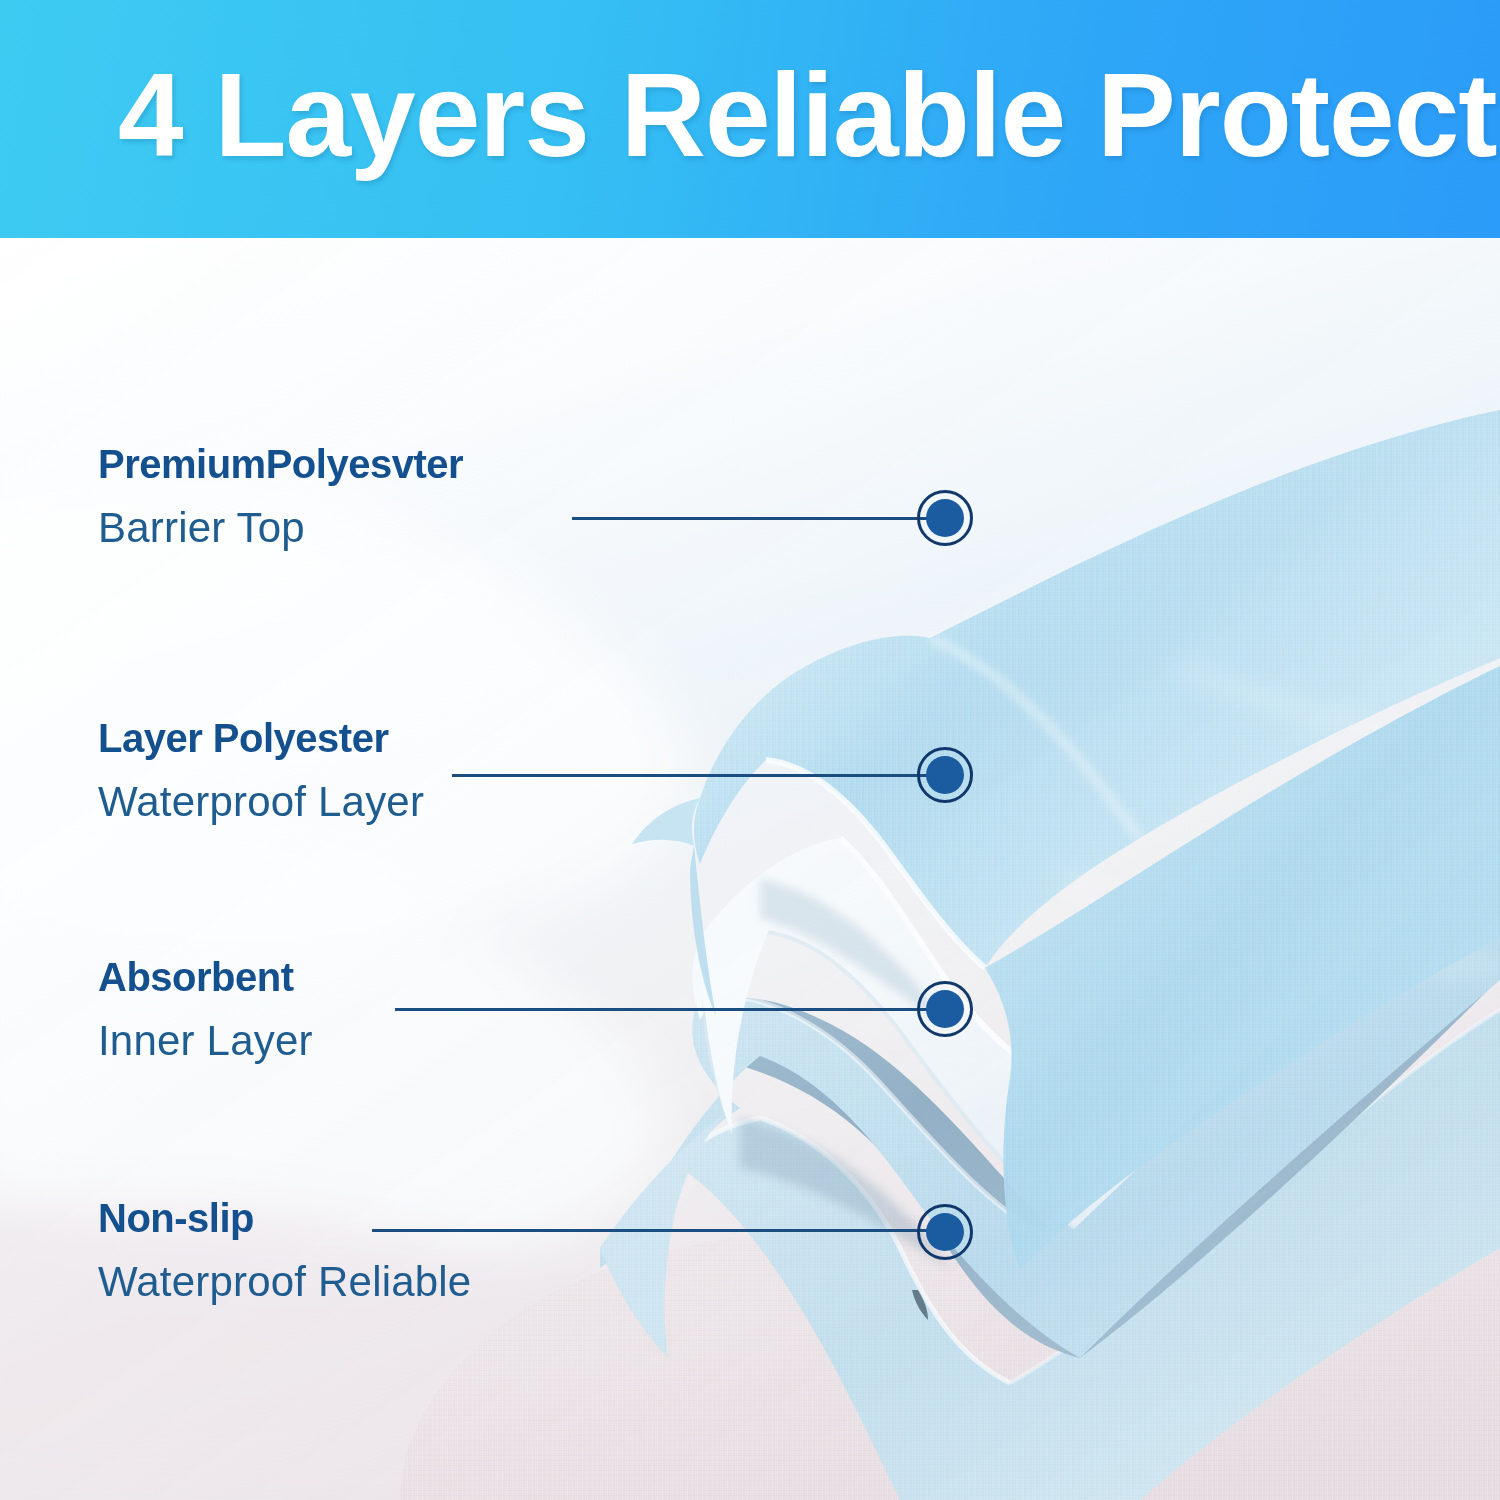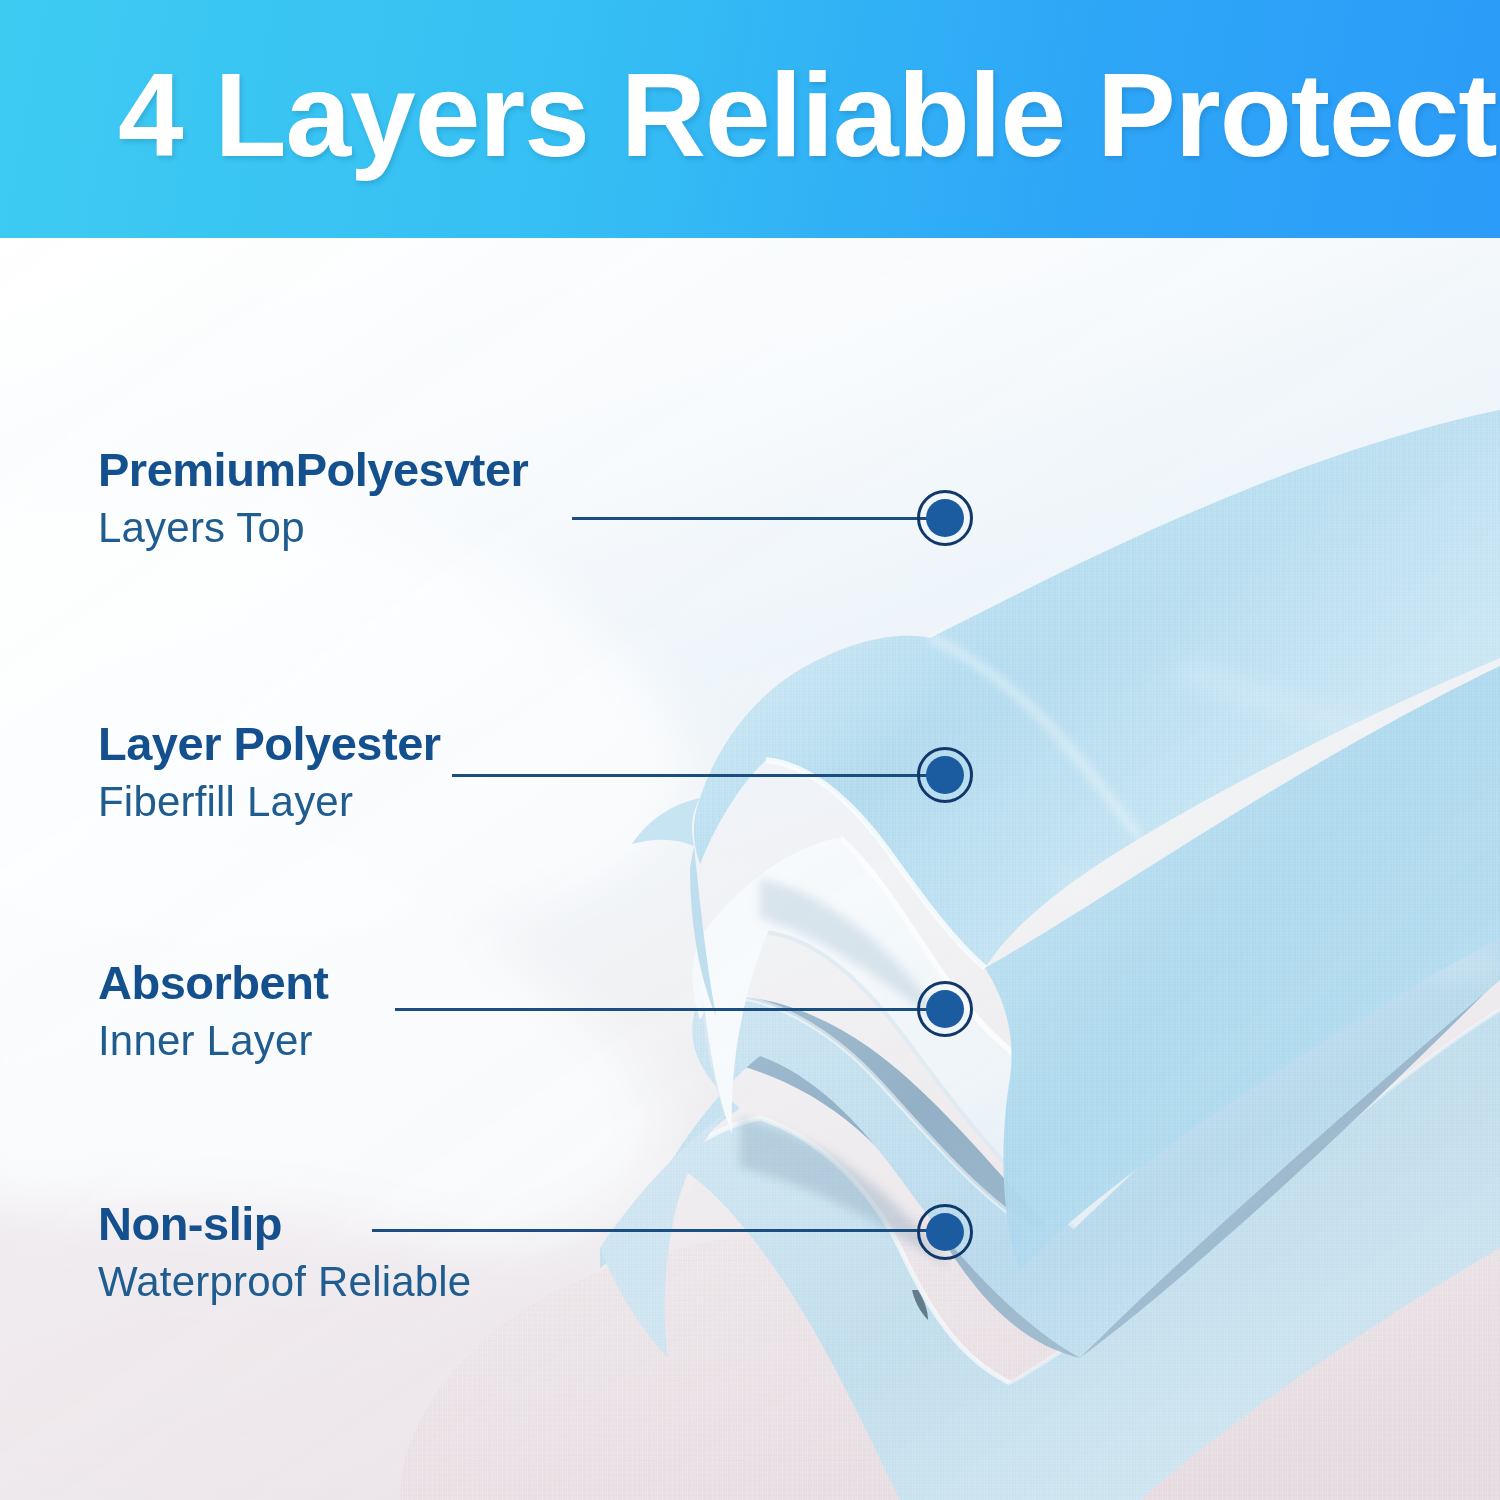--- a/index.html
+++ b/index.html
@@ -60,21 +60,21 @@
     pointer-events: none;
   }
   .callout {
     position: absolute;
     pointer-events: auto;
   }
   .callout-title {
     position: absolute;
     left: 0;
     top: 0;
-    font-size: 47px;
+    font-size: 40px;
     font-weight: bold;
     color: #14508E;
     white-space: nowrap;
     letter-spacing: -0.5px;
     text-align: right;
   }
   .callout-sub {
     position: absolute;
     left: 0;
     top: 62px;
@@ -394,28 +394,28 @@
       </g>
 
       <rect x="0" y="0" width="1500" height="1262" fill="url(#softCloud)" opacity="0.25"></rect>
     </svg>
   </div>
 
   <div class="callouts">
 
     <div class="callout" style="left:98px; top:442px;">
       <div class="callout-title">PremiumPolyesvter</div>
-      <div class="callout-sub">Layers Top</div>
+      <div class="callout-sub">Barrier Top</div>
     </div>
     <div class="leader" style="left:572px; top:517px; width:360px;"></div>
     <div class="dot" style="left:917px; top:490px;"></div>
 
     <div class="callout" style="left:98px; top:716px;">
       <div class="callout-title">Layer Polyester</div>
-      <div class="callout-sub">Fiberfill Layer</div>
+      <div class="callout-sub">Waterproof Layer</div>
     </div>
     <div class="leader" style="left:452px; top:774px; width:480px;"></div>
     <div class="dot" style="left:917px; top:747px;"></div>
 
     <div class="callout" style="left:98px; top:955px;">
       <div class="callout-title">Absorbent</div>
       <div class="callout-sub">Inner Layer</div>
     </div>
     <div class="leader" style="left:395px; top:1008px; width:537px;"></div>
     <div class="dot" style="left:917px; top:981px;"></div>

